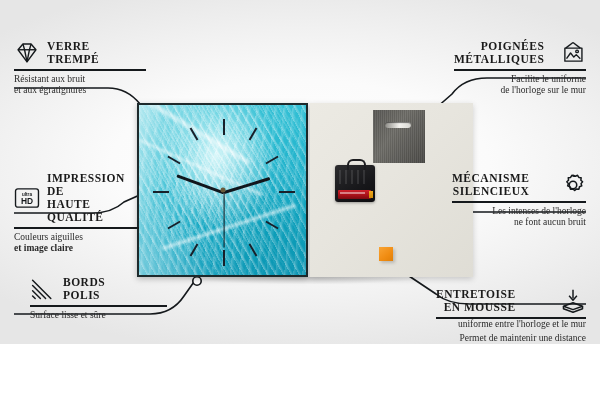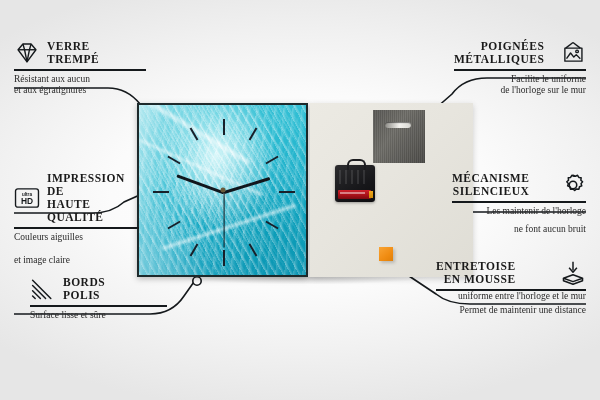--- a/index.html
+++ b/index.html
@@ -2,21 +2,21 @@
 <html><head>
 <meta charset="utf-8">
 <style>
   html,body{margin:0;padding:0;}
   body{
     width:600px;height:400px;overflow:hidden;
     font-family:"Liberation Serif", serif;
     background:#ffffff;
   }
   #stage{
-    position:relative;width:600px;height:400px;
+    position:relative;width:600px;height:344px;
     background:
       radial-gradient(ellipse 70% 55% at 50% 48%, #ffffff 0%, #fbfbfb 45%, #f1f1f1 72%, #e6e6e6 100%);
   }
   
   #product{
     position:absolute;left:137px;top:103px;width:336px;height:174px;
   }
   .panel-clock{
     position:absolute;left:0;top:0;width:171px;height:174px;
     background:
@@ -203,39 +203,39 @@
             <path d="M11 5 L13 12 L16 27"></path>
             <path d="M21 5 L19 12 L16 27"></path>
         </g>
       </svg>
       <div>
         <div class="co-title">VERRE</div>
         <div class="co-title">TREMPÉ</div>
       </div>
     </div>
     <div class="co-rule" style="width:132px;"></div>
-    <div class="co-desc">Résistant aux aucun</div>
+    <div class="co-desc">Résistant aux bruit</div>
     <div class="co-desc" style="margin-top:0;">et aux égratignures</div>
   </div>
 
   <div class="callout left" style="left:14px;top:172px;width:125px;">
     <div class="co-head">
       <svg class="ico" viewBox="0 0 34 28">
         <rect x="2" y="2" width="30" height="24" rx="3" fill="none" stroke="#15191c" stroke-width="1.8"></rect>
         <text x="17" y="11.5" font-family="Liberation Sans, sans-serif" font-size="6" font-weight="bold" text-anchor="middle" fill="#15191c">ultra</text>
         <text x="17" y="22" font-family="Liberation Sans, sans-serif" font-size="11" font-weight="bold" text-anchor="middle" fill="#15191c">HD</text>
       </svg>
       <div>
         <div class="co-title">IMPRESSION DE</div>
         <div class="co-title">HAUTE QUALITÉ</div>
       </div>
     </div>
     <div class="co-rule" style="width:125px;"></div>
     <div class="co-desc">Couleurs aiguilles</div>
-    <div class="co-desc" style="margin-top:12px;">et image claire</div>
+    <div class="co-desc" style="margin-top:0;font-weight:bold;">et image claire</div>
   </div>
 
   <div class="callout left" style="left:14px;top:276px;width:137px;margin-left:16px;">
     <div class="co-head">
       <svg class="ico" viewBox="0 0 30 28">
         <g stroke="#15191c" stroke-width="1.7" stroke-linecap="round">
           <path d="M3 4 L24 25"></path>
             <path d="M3 10 L18 25"></path>
             <path d="M3 16 L12 25"></path>
             <path d="M3 22 L6 25"></path>
@@ -278,25 +278,25 @@
         <div class="co-title">SILENCIEUX</div>
       </div>
       <svg class="ico" viewBox="0 0 32 32">
         <g fill="none" stroke="#15191c" stroke-width="1.9" stroke-linejoin="round">
           <path d="M16 4 l3 1.2 2.6-1.1 1.6 2.6 2.8 .4 -.3 3 2.1 1.9 -1.9 2.3 .9 2.8 -2.8 1.1 -.7 2.9 -3-.3 -2.2 2 -2.2-2 -3 .3 -.7-2.9 -2.8-1.1 .9-2.8 -1.9-2.3 2.1-1.9 -.3-3 2.8-.4 1.6-2.6 2.6 1.1z"></path>
           <circle cx="16" cy="16" r="4.6"></circle>
         </g>
       </svg>
     </div>
     <div class="co-rule" style="width:134px;margin-left:auto;"></div>
-    <div class="co-desc">Les maintenir de l'horloge</div>
-    <div class="co-desc" style="margin-top:7px;text-align:right;">ne font aucun bruit</div>
-  </div>
-
-  <div class="callout right" style="left:436px;top:260px;width:150px;">
+    <div class="co-desc">Les intenses de l'horloge</div>
+    <div class="co-desc" style="margin-top:0;text-align:right;">ne font aucun bruit</div>
+  </div>
+
+  <div class="callout right" style="left:436px;top:288px;width:150px;">
     <div class="co-head">
       <div>
         <div class="co-title">ENTRETOISE</div>
         <div class="co-title">EN MOUSSE</div>
       </div>
       <svg class="ico" viewBox="0 0 30 30">
         <g fill="none" stroke="#15191c" stroke-width="1.7" stroke-linejoin="round">
           <path d="M15 2 L15 12"></path>
           <path d="M10.5 9 L15 14 L19.5 9"></path>
           <path d="M15 17 L26 21 L15 25 L4 21 Z"></path>

